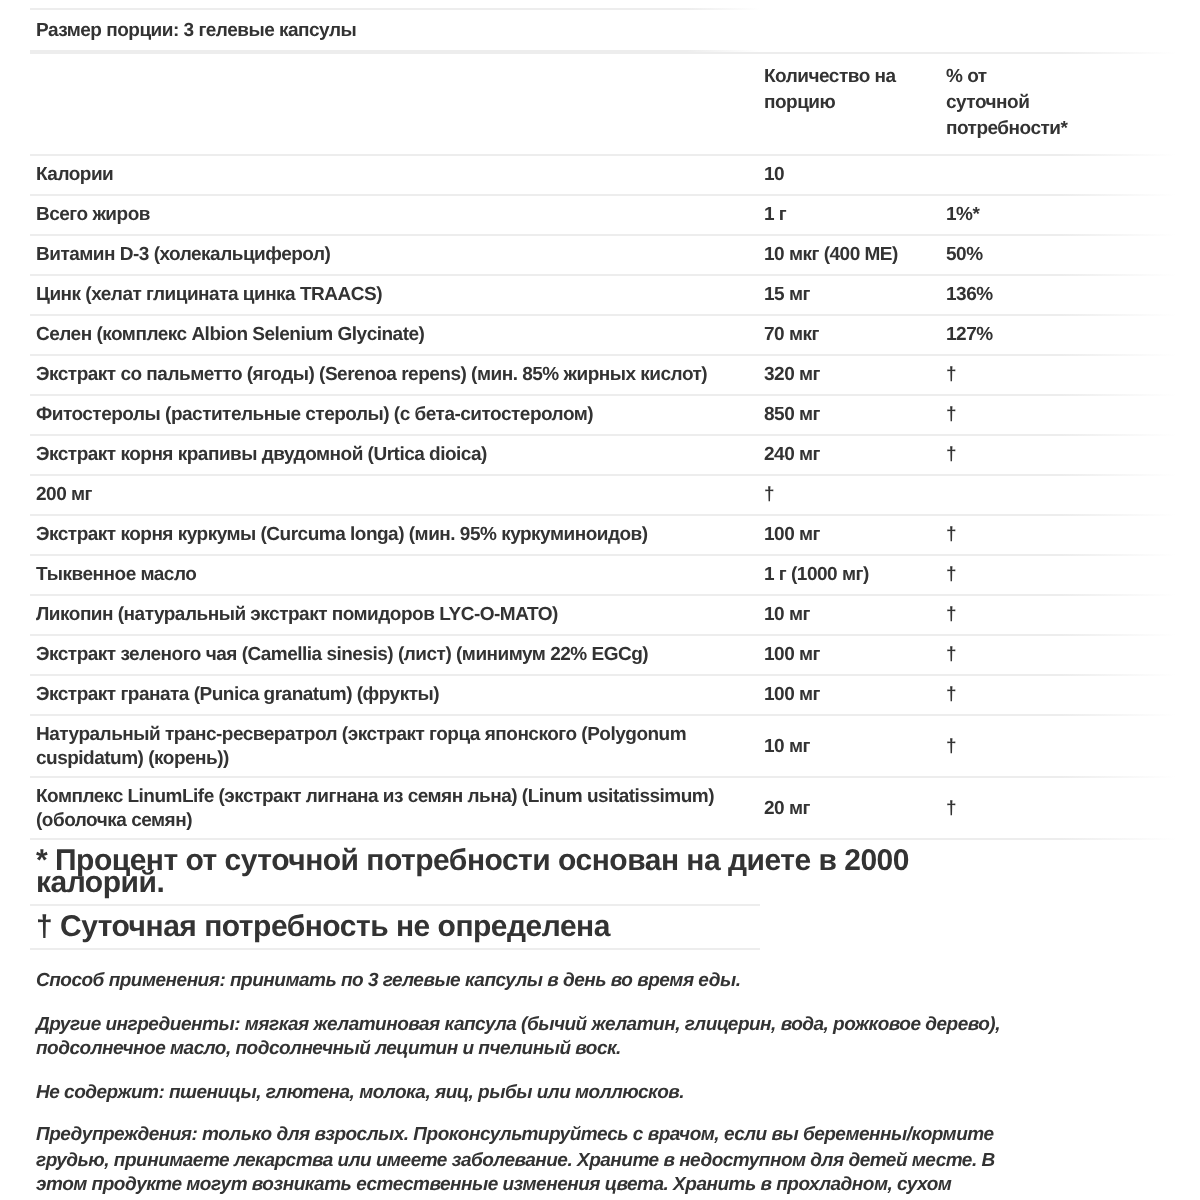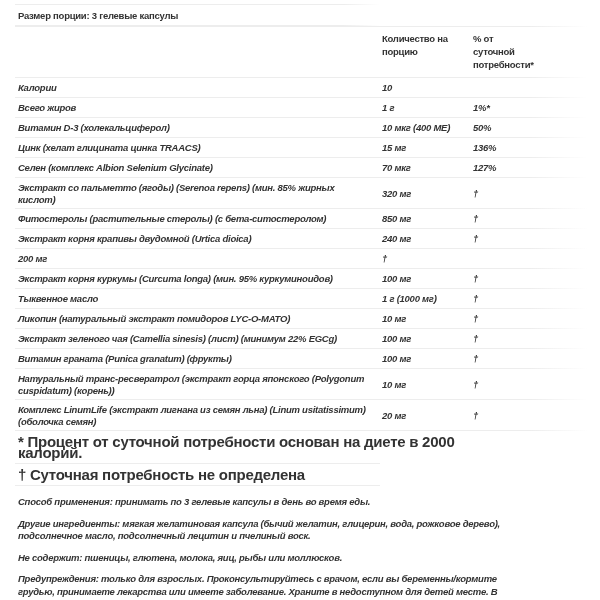--- a/index.html
+++ b/index.html
@@ -15,21 +15,21 @@
   }
   .panel{padding:4px 12px 0 18px;width:512px;}
   .hl{height:1px;margin-left:-3px;background:linear-gradient(90deg,var(--hairline) 90%,rgba(237,237,237,0) 100%);}
   .hl.short{width:365px;}
   .hl.full{width:573px;}
   .srv-row{height:20px;display:flex;align-items:center;font-size:9.5px;letter-spacing:-0.25px;}
   .srv-row.second{height:22px;}
   .grid{display:grid;grid-template-columns:364px 91px auto;align-items:center;}
   .head-row{padding:5px 0 6px;line-height:13px;font-size:9.5px;letter-spacing:-0.25px;align-items:start;}
   .head-cell{padding-right:8px;}
-  .t-row{position:relative;padding:4px 0;font-size:9.5px;letter-spacing:-0.25px;line-height:11.5px;min-height:20px;font-style:italic;}
+  .t-row{position:relative;padding:4px 0;font-size:9.5px;letter-spacing:-0.25px;line-height:11.5px;min-height:20px;}
   .t-row::after{content:"";position:absolute;left:-3px;bottom:0;width:573px;height:1px;
     background:linear-gradient(90deg,var(--hairline) 90%,rgba(237,237,237,0) 100%);}
   .c-label{padding-right:10px;}
   .c-amount{padding-right:6px;}
   .fn-row{position:relative;padding:5px 0 6px;font-size:15px;letter-spacing:-0.25px;line-height:11px;}
   .fn-row::after{content:"";position:absolute;left:-3px;bottom:0;width:365px;height:1px;background:var(--hairline);}
   .paragraphs{padding-top:10px;font-style:italic;}
   .para{font-size:9.5px;letter-spacing:-0.25px;line-height:12.5px;margin:0 0 9px 0;max-width:570px;}
 </style>
 </head>
@@ -121,21 +121,21 @@
     <div class="c-dv">†</div>
   </div>
 
   <div class="grid t-row">
     <div class="c-label">Экстракт зеленого чая (Camellia sinesis) (лист) (минимум 22% EGCg)</div>
     <div class="c-amount">100 мг</div>
     <div class="c-dv">†</div>
   </div>
 
   <div class="grid t-row">
-    <div class="c-label">Витамин граната (Punica granatum) (фрукты)</div>
+    <div class="c-label">Экстракт граната (Punica granatum) (фрукты)</div>
     <div class="c-amount">100 мг</div>
     <div class="c-dv">†</div>
   </div>
 
   <div class="grid t-row">
     <div class="c-label">Натуральный транс-ресвератрол (экстракт горца японского (Polygonum cuspidatum) (корень))</div>
     <div class="c-amount">10 мг</div>
     <div class="c-dv">†</div>
   </div>
 

